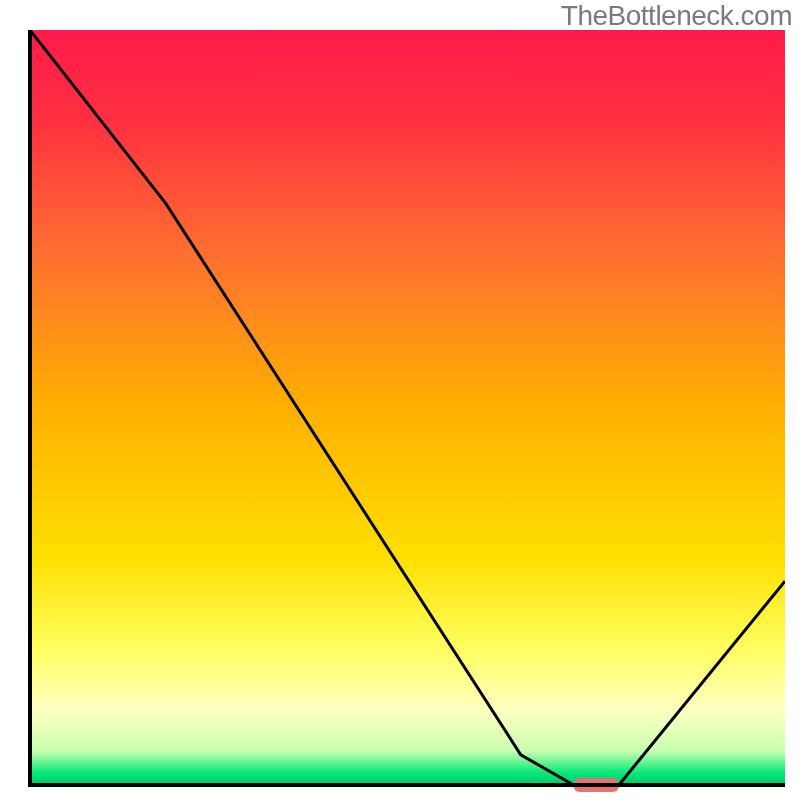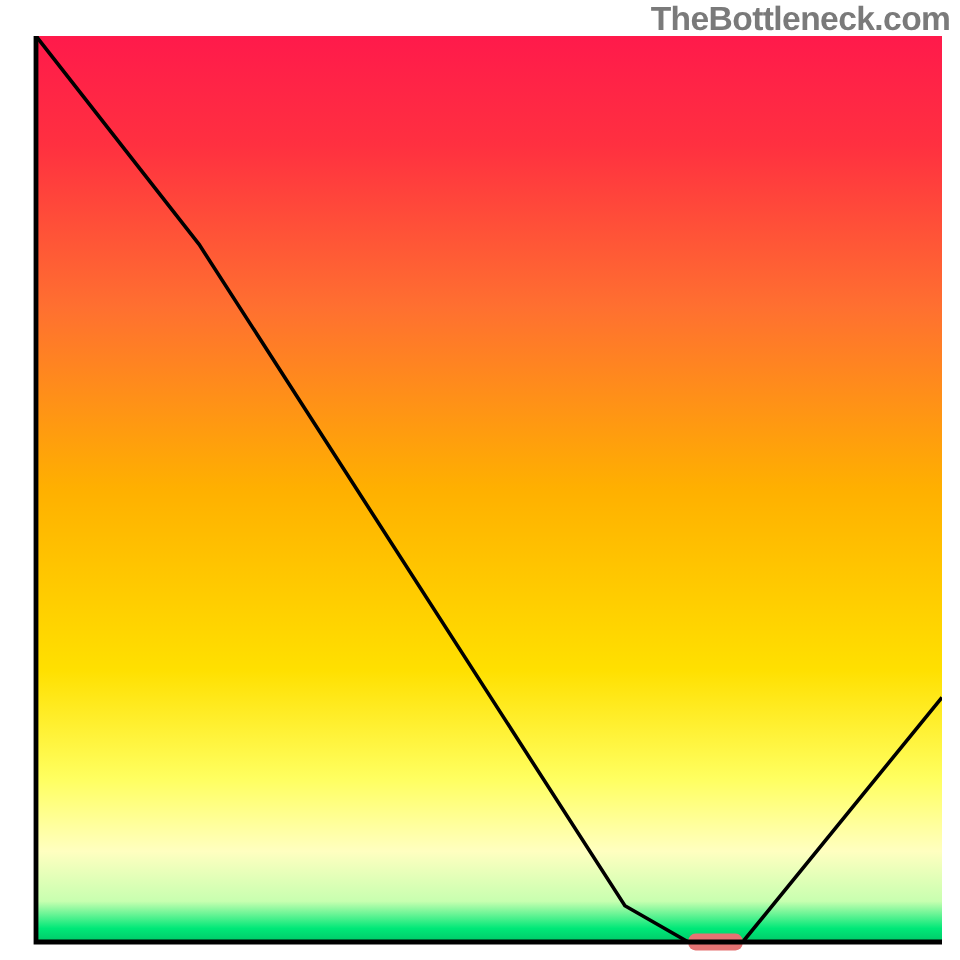--- a/index.html
+++ b/index.html
@@ -13,21 +13,21 @@
   .chart-container {
     position: relative;
     width: 800px;
     height: 800px;
   }
   .watermark {
     position: absolute;
     top: 0;
     right: 8px;
     font-size: 28px;
-    font-weight: bold;
+    font-weight: normal;
     color: #7a7a7a;
     letter-spacing: -0.5px;
     z-index: 10;
   }
   svg {
     display: block;
   }
 </style>
 </head>
 <body>

